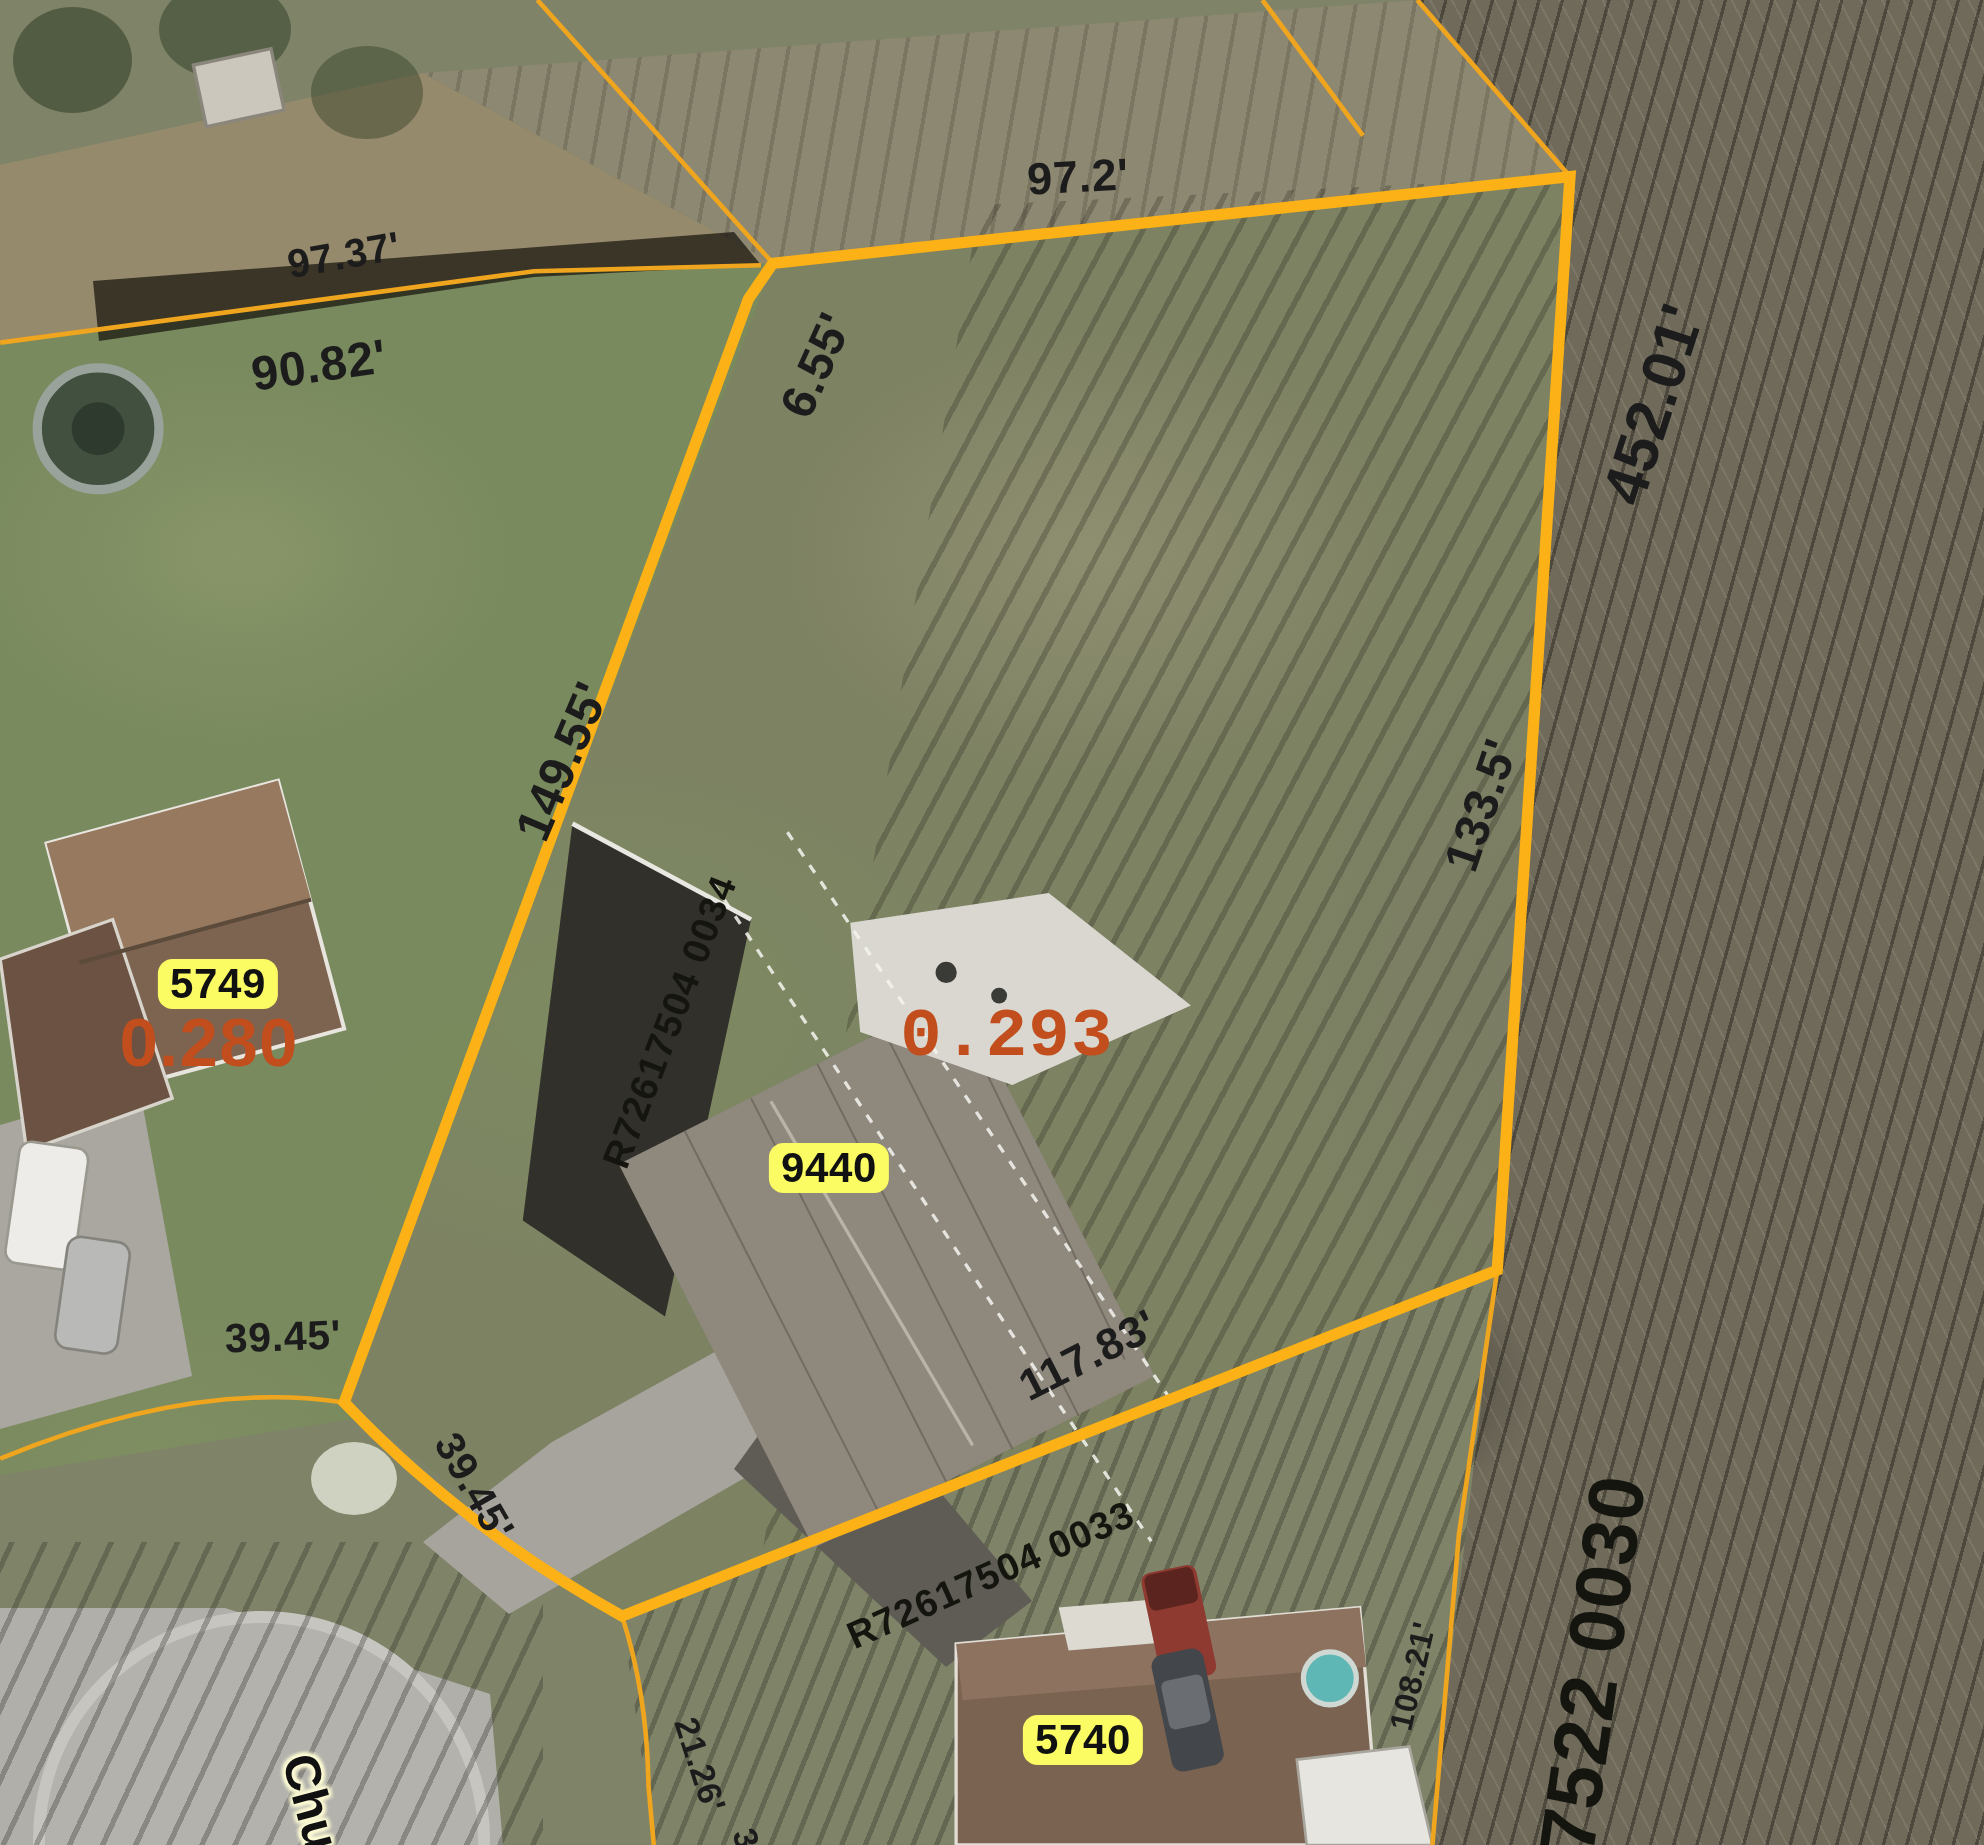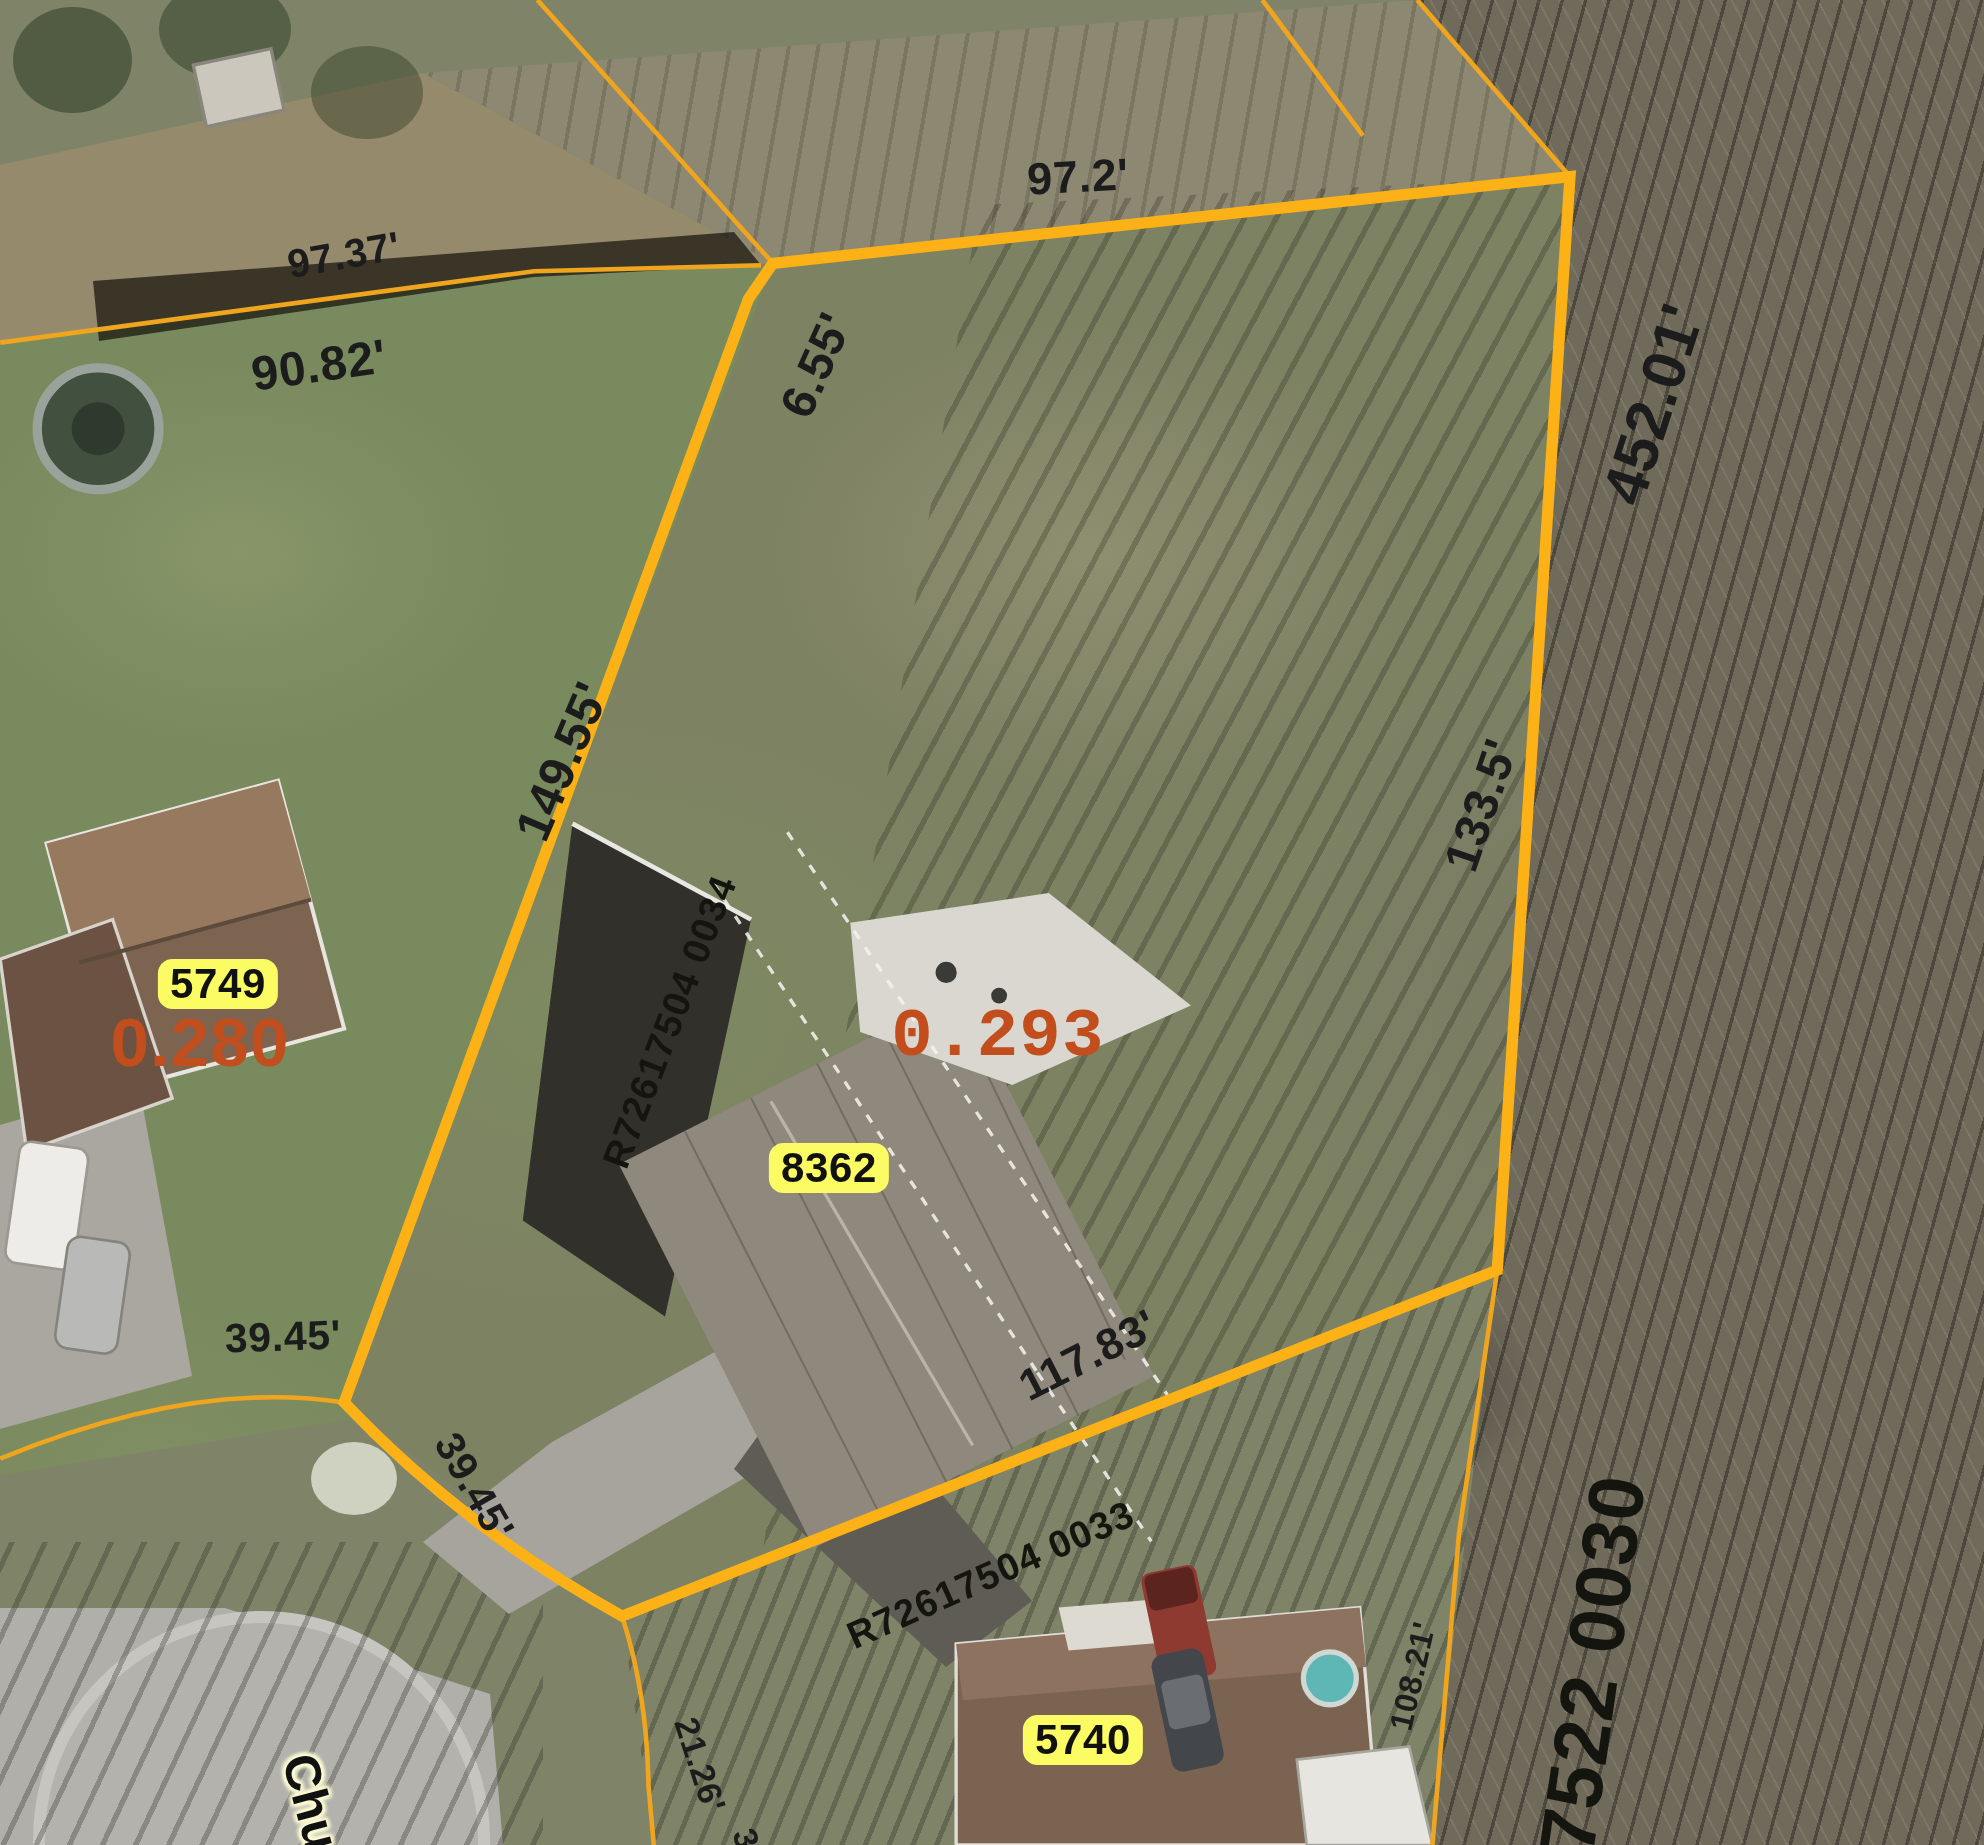--- a/index.html
+++ b/index.html
@@ -87,21 +87,21 @@
   }
   .drive-dark{
     background:#5f5c55;
     clip-path:polygon(820px 1350px,1032px 1601px,946px 1667px,734px 1469px);
   }
   .tree-blob{position:absolute;border-radius:50%;}
   
   .lbl{position:absolute;white-space:nowrap;transform:translate(-50%,-50%);}
   .dim{color:var(--dimension-text,#1c1c1c);font-weight:bold;letter-spacing:0.7px;}
   .pid{color:#15150f;font-weight:bold;letter-spacing:1.3px;}
-  .acre{color:var(--acreage-text,#C14E1C);font-weight:bold;letter-spacing:1.3px;}
+  .acre{color:var(--acreage-text,#C14E1C);font-weight:bold;letter-spacing:1.3px;margin-left:9px;}
   .pill{
     background:var(--house-label-bg,#FBFB64);color:var(--house-label-text,#111);
     font-weight:bold;padding:1px 12px;border-radius:14.6px;letter-spacing:0.7px;
   }
   .street{
     color:#111;font-weight:bold;
     text-shadow:0 0 6.6px var(--street-halo,#FDFBD4),0 0 6.6px var(--street-halo,#FDFBD4),
       2.6px 2.6px 4px var(--street-halo,#FDFBD4),-2.6px -2.6px 4px var(--street-halo,#FDFBD4),
       2.6px -2.6px 4px var(--street-halo,#FDFBD4),-2.6px 2.6px 4px var(--street-halo,#FDFBD4);
   }
@@ -227,19 +227,19 @@
   <div class="lbl dim" style="left:746px;top:1839px;font-size:34px;transform:translate(-50%,-50%) rotate(72deg);">3</div>
 
   <div class="lbl pid" style="left:670px;top:1022px;font-size:38px;transform:translate(-50%,-50%) rotate(-69deg);">R72617504 0034</div>
   <div class="lbl pid" style="left:991px;top:1575px;font-size:38px;transform:translate(-50%,-50%) rotate(-24deg);">R72617504 0033</div>
   <div class="lbl pid" style="left:1593px;top:1664px;font-size:78px;transform:translate(-50%,-50%) rotate(-82deg);">7522 0030</div>
 
   <div class="lbl acre" style="left:200px;top:1042px;font-size:69px;">0.280</div>
   <div class="lbl acre" style="left:998px;top:1037px;font-size:69px;font-family:Liberation Mono, monospace;">0.293</div>
 
   <div class="lbl pill" style="left:218px;top:984px;font-size:42px;">5749</div>
-  <div class="lbl pill" style="left:829px;top:1168px;font-size:42px;">8362</div>
+  <div class="lbl pill" style="left:829px;top:1168px;font-size:42px;">9440</div>
   <div class="lbl pill" style="left:1083px;top:1740px;font-size:42px;">5740</div>
 
   <div class="lbl street" style="left:311px;top:1802px;font-size:50px;transform:translate(-50%,-50%) rotate(75deg);">Chu</div>
 
 </div>
 
 
 </body></html>

